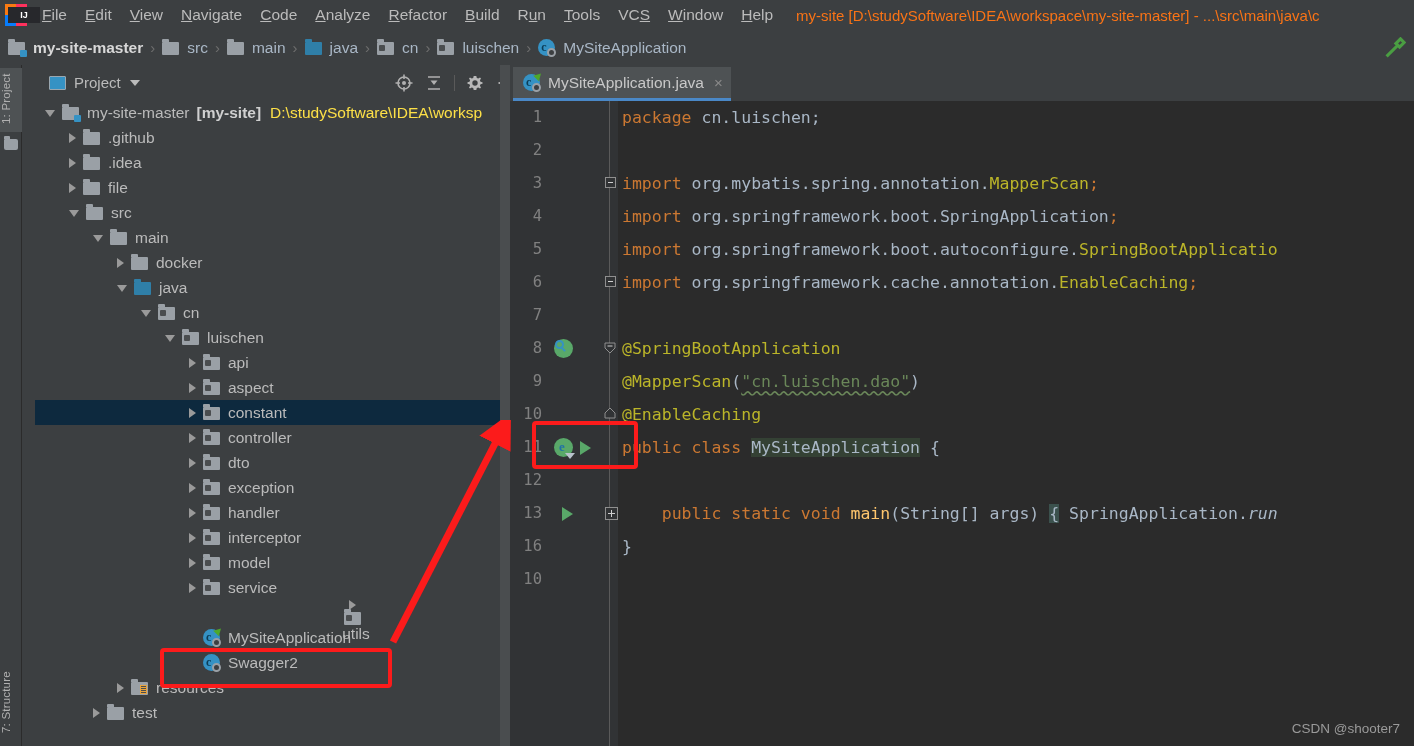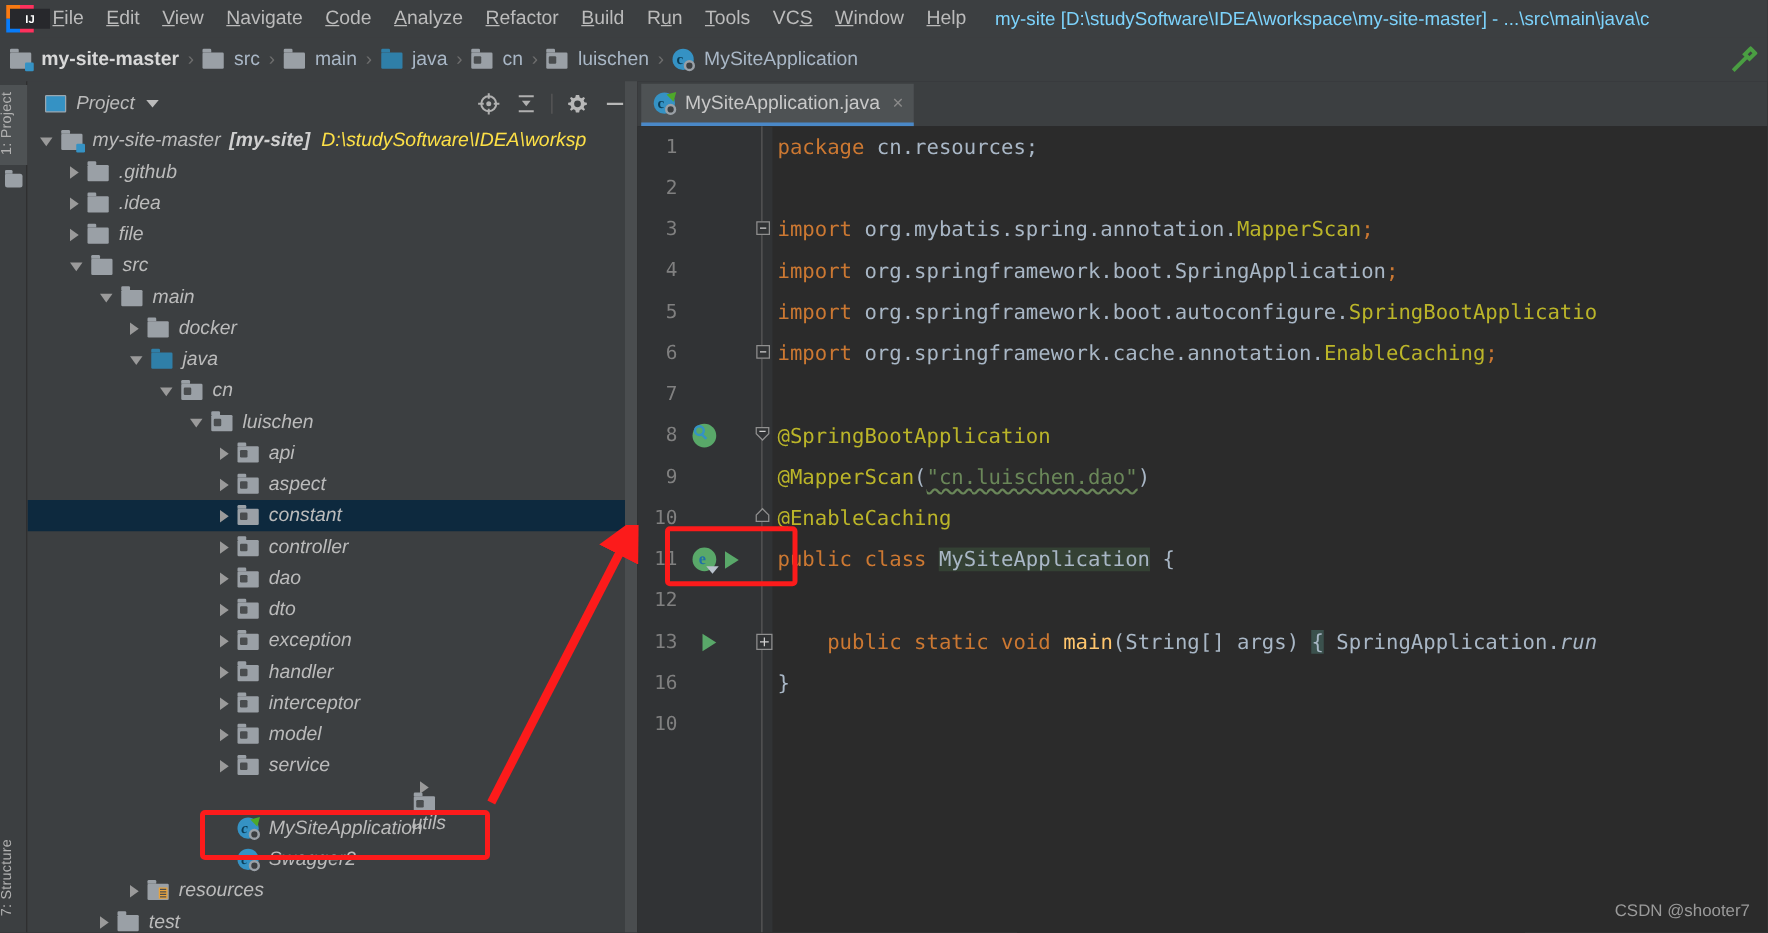--- a/index.html
+++ b/index.html
@@ -28,21 +28,21 @@
     position:absolute; left:3px; top:3px; width:32px; height:16px; background:#27282c;
     color:#fff; font-size:9px; font-weight:bold; text-align:center; line-height:16px;
     font-family:"Liberation Sans", sans-serif;
   }
   .menu-item {
     color: #bbbbbb; font-size: 15.5px; padding: 3px 9px; cursor: default;
     white-space: nowrap;
   }
   .menu-item .mn { text-decoration: underline; }
   .win-title {
-    color: #7dd3fc; font-size: 15px; margin-left: 14px;
+    color: #f97316; font-size: 15px; margin-left: 14px;
     white-space: nowrap; overflow: hidden;
   }
 
   
   .navbar {
     position: absolute; left: 0; top: 30px; width: 1414px; height: 35px;
     background: #3c3f41; display: flex; align-items: center; padding-left: 8px;
   }
   .crumb { display: flex; align-items: center; color: #a9b7c6; font-size: 15.5px; white-space: nowrap; }
   .crumb.bold { color: #d8d8d8; font-weight: bold; }
@@ -68,23 +68,22 @@
     position: absolute; left: 4px; top: 74px; width: 14px; height: 11px;
     background: #9aa0a6; border-radius: 1px 2px 2px 2px;
   }
   .rail-folder:before {
     content:""; position:absolute; left:0; top:-3px; width:6px; height:3px;
     background:#9aa0a6; border-radius:1px 1px 0 0;
   }
 
   
   .panel {
-    position: absolute; left: 22px; top: 65px; width: 488px; height: 681px;
+    position: absolute; left: 35px; top: 65px; width: 488px; height: 681px;
     background: #3c3f41;
-    font-style: italic;
   }
   .panel-header {
     position: relative; height: 35px; display: flex; align-items: center; padding-left: 14px;
   }
   .panel-header .pfolder {
     width: 17px; height: 14px; border: 1px solid #9aa7b0; background: #3592c4;
     margin-right: 8px; border-radius: 1px;
   }
   .panel-title { color: #bbbbbb; font-size: 15px; }
   .caret-down {
@@ -466,29 +465,20 @@
           </span>
           <span class="lbl">controller</span>
         </div>
         <div class="row" style="padding-left: 154px;">
           <span class="arrow "></span>
           <span class="ico">
             <span class="fold">
               <span class="dot"></span>
             </span>
           </span>
-          <span class="lbl">dao</span>
-        </div>
-        <div class="row" style="padding-left: 154px;">
-          <span class="arrow "></span>
-          <span class="ico">
-            <span class="fold">
-              <span class="dot"></span>
-            </span>
-          </span>
           <span class="lbl">dto</span>
         </div>
         <div class="row" style="padding-left: 154px;">
           <span class="arrow "></span>
           <span class="ico">
             <span class="fold">
               <span class="dot"></span>
             </span>
           </span>
           <span class="lbl">exception</span>
@@ -593,21 +583,21 @@
         <div class="tab-lbl">MySiteApplication.java</div>
         <div class="tab-x">×</div>
       </div>
     </div>
     <div class="code-area">
       <div class="gutter"></div>
       <div class="fold-rail"></div>
       <div class="lines-wrap" id="code-lines">
           <div class="cline">
             <span class="lnum">1</span>
-            <span class="ctext"><span class="kw">package </span><span class="plain">cn.resources;</span></span>
+            <span class="ctext"><span class="kw">package </span><span class="plain">cn.luischen;</span></span>
           </div>
           <div class="cline">
             <span class="lnum">2</span>
             <span class="ctext"></span>
           </div>
           <div class="cline">
             <span class="lnum">3</span>
             <span class="fold-minus" style="top: 10px;"></span>
             <span class="ctext"><span class="kw">import </span><span class="plain">org.mybatis.spring.annotation.</span><span class="ann">MapperScan</span><span class="kw">;</span></span>
           </div>

